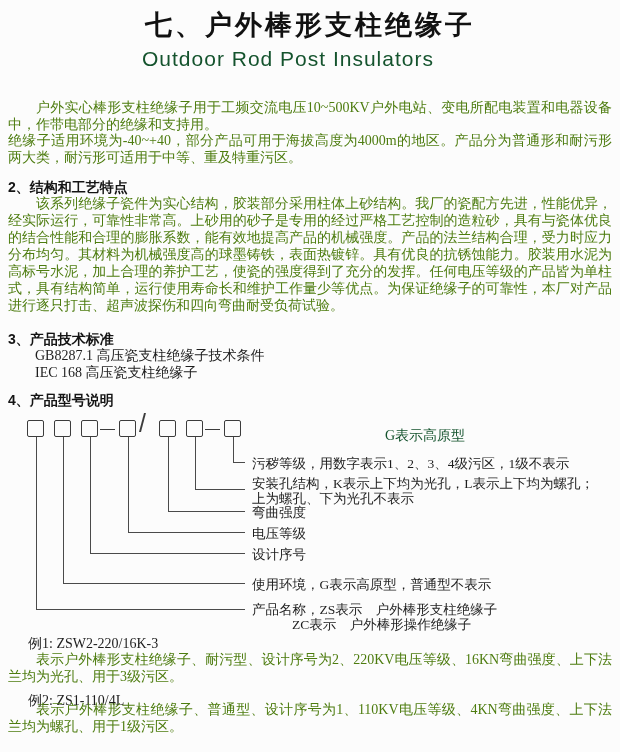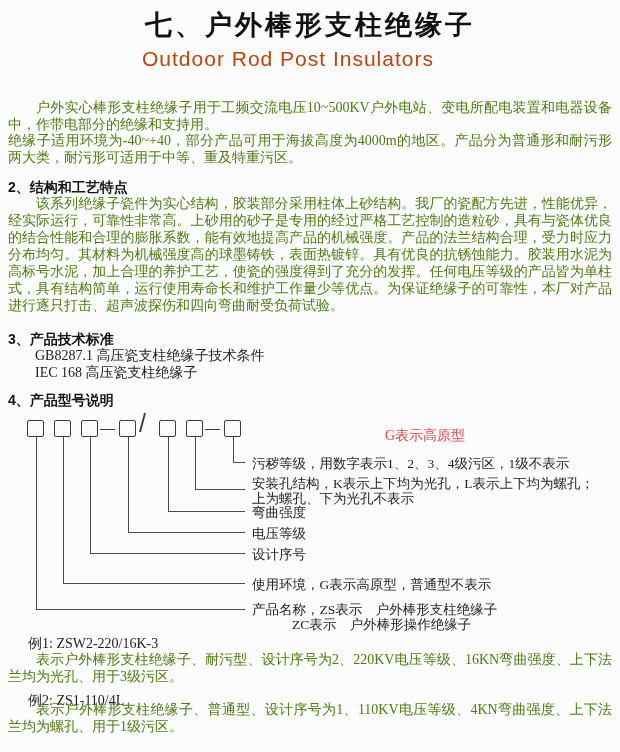--- a/index.html
+++ b/index.html
@@ -18,21 +18,21 @@
     position: absolute; top: 7px; left: 0; width: 620px;
     text-align: center;
     font-family: "Liberation Sans", "DejaVu Sans", sans-serif;
     font-weight: bold; font-size: 27px; letter-spacing: 3px;
     color: #111;
   }
   .doc-subtitle {
     position: absolute; top: 47px; left: 0; width: 576px;
     text-align: center;
     font-family: "Liberation Sans", "DejaVu Sans", sans-serif;
-    font-size: 21px; letter-spacing: 1px; color: #c2410c;
+    font-size: 21px; letter-spacing: 1px; color: #14532d;
   }
   .sec-heading {
     position: absolute; left: 8px;
     font-family: "Liberation Sans", "DejaVu Sans", sans-serif;
     font-weight: bold; font-size: 14px; color: #141414;
     white-space: nowrap;
   }
   .para {
     position: absolute; left: 8px; width: 604px;
     font-size: 14px; line-height: 17px;
@@ -63,21 +63,21 @@
     box-sizing: border-box;
   }
   .dia-label {
     position: absolute; left: 252px;
     font-size: 13.5px; line-height: 15px;
     white-space: nowrap; color: #1d1d1d;
   }
   .dia-label .row { display: block; }
   .g-note {
     position: absolute; left: 385px; top: 427px;
-    font-size: 14px; white-space: nowrap; color: #ef4444;
+    font-size: 14px; white-space: nowrap; color: #14532d;
   }
   .example-code {
     position: absolute; left: 28px;
     font-size: 14px; line-height: 17px; white-space: nowrap;
   }
 </style>
 </head>
 <body>
 
 <div class="page">

